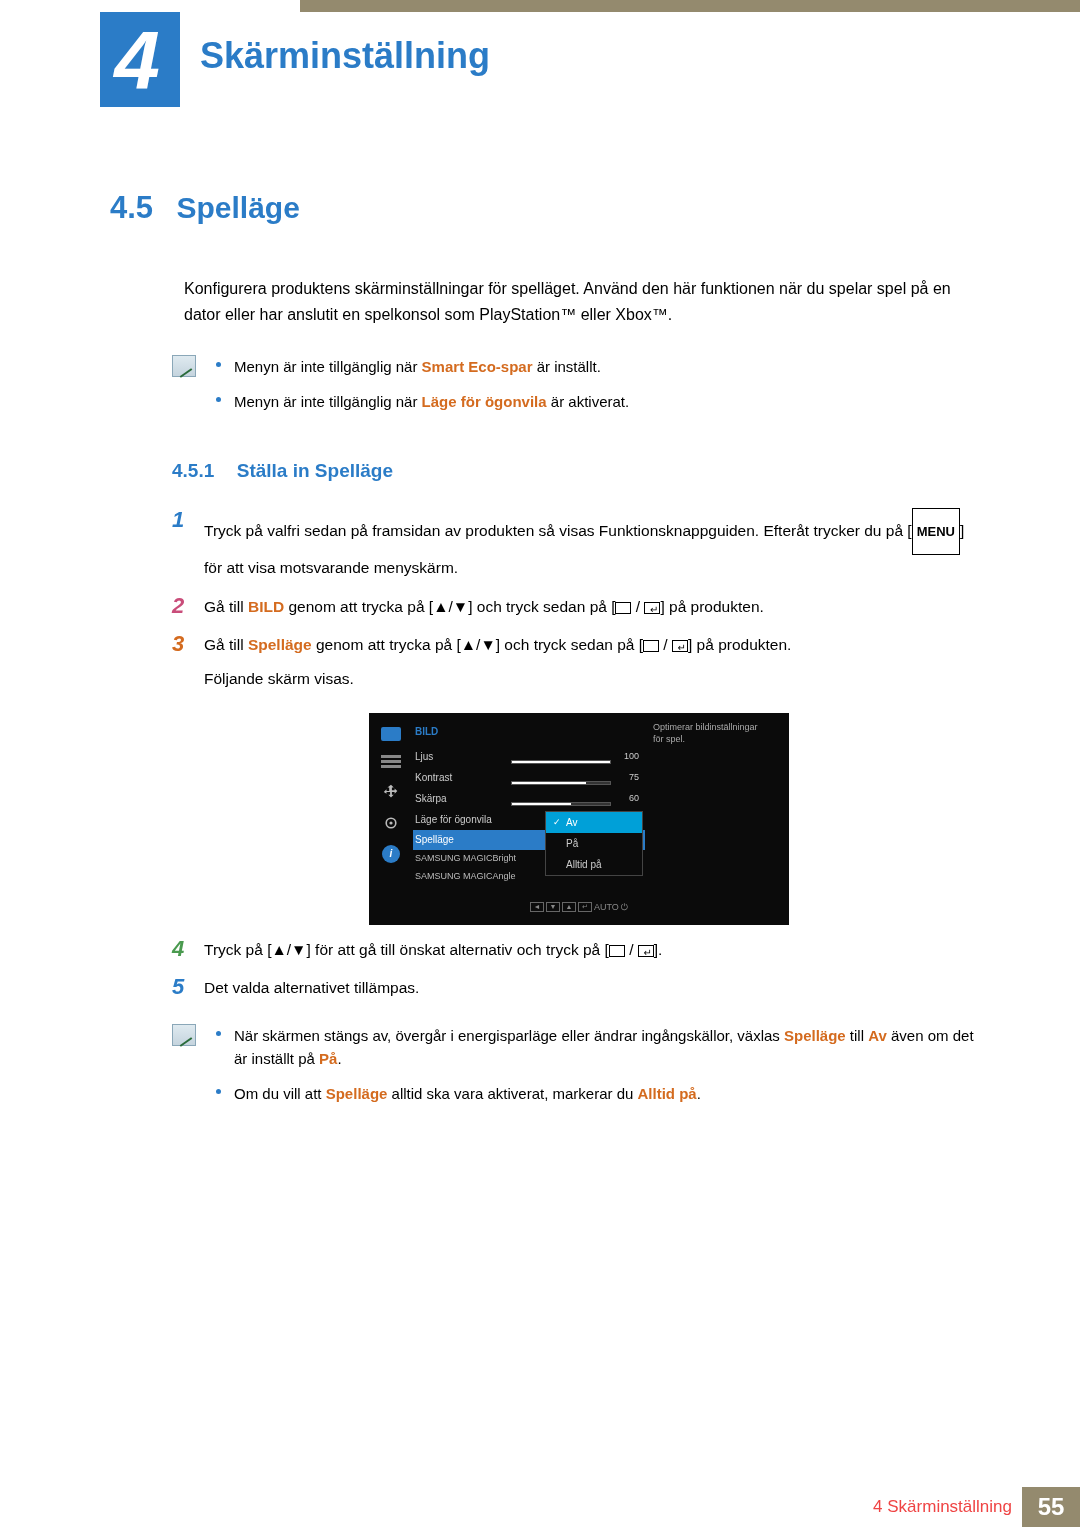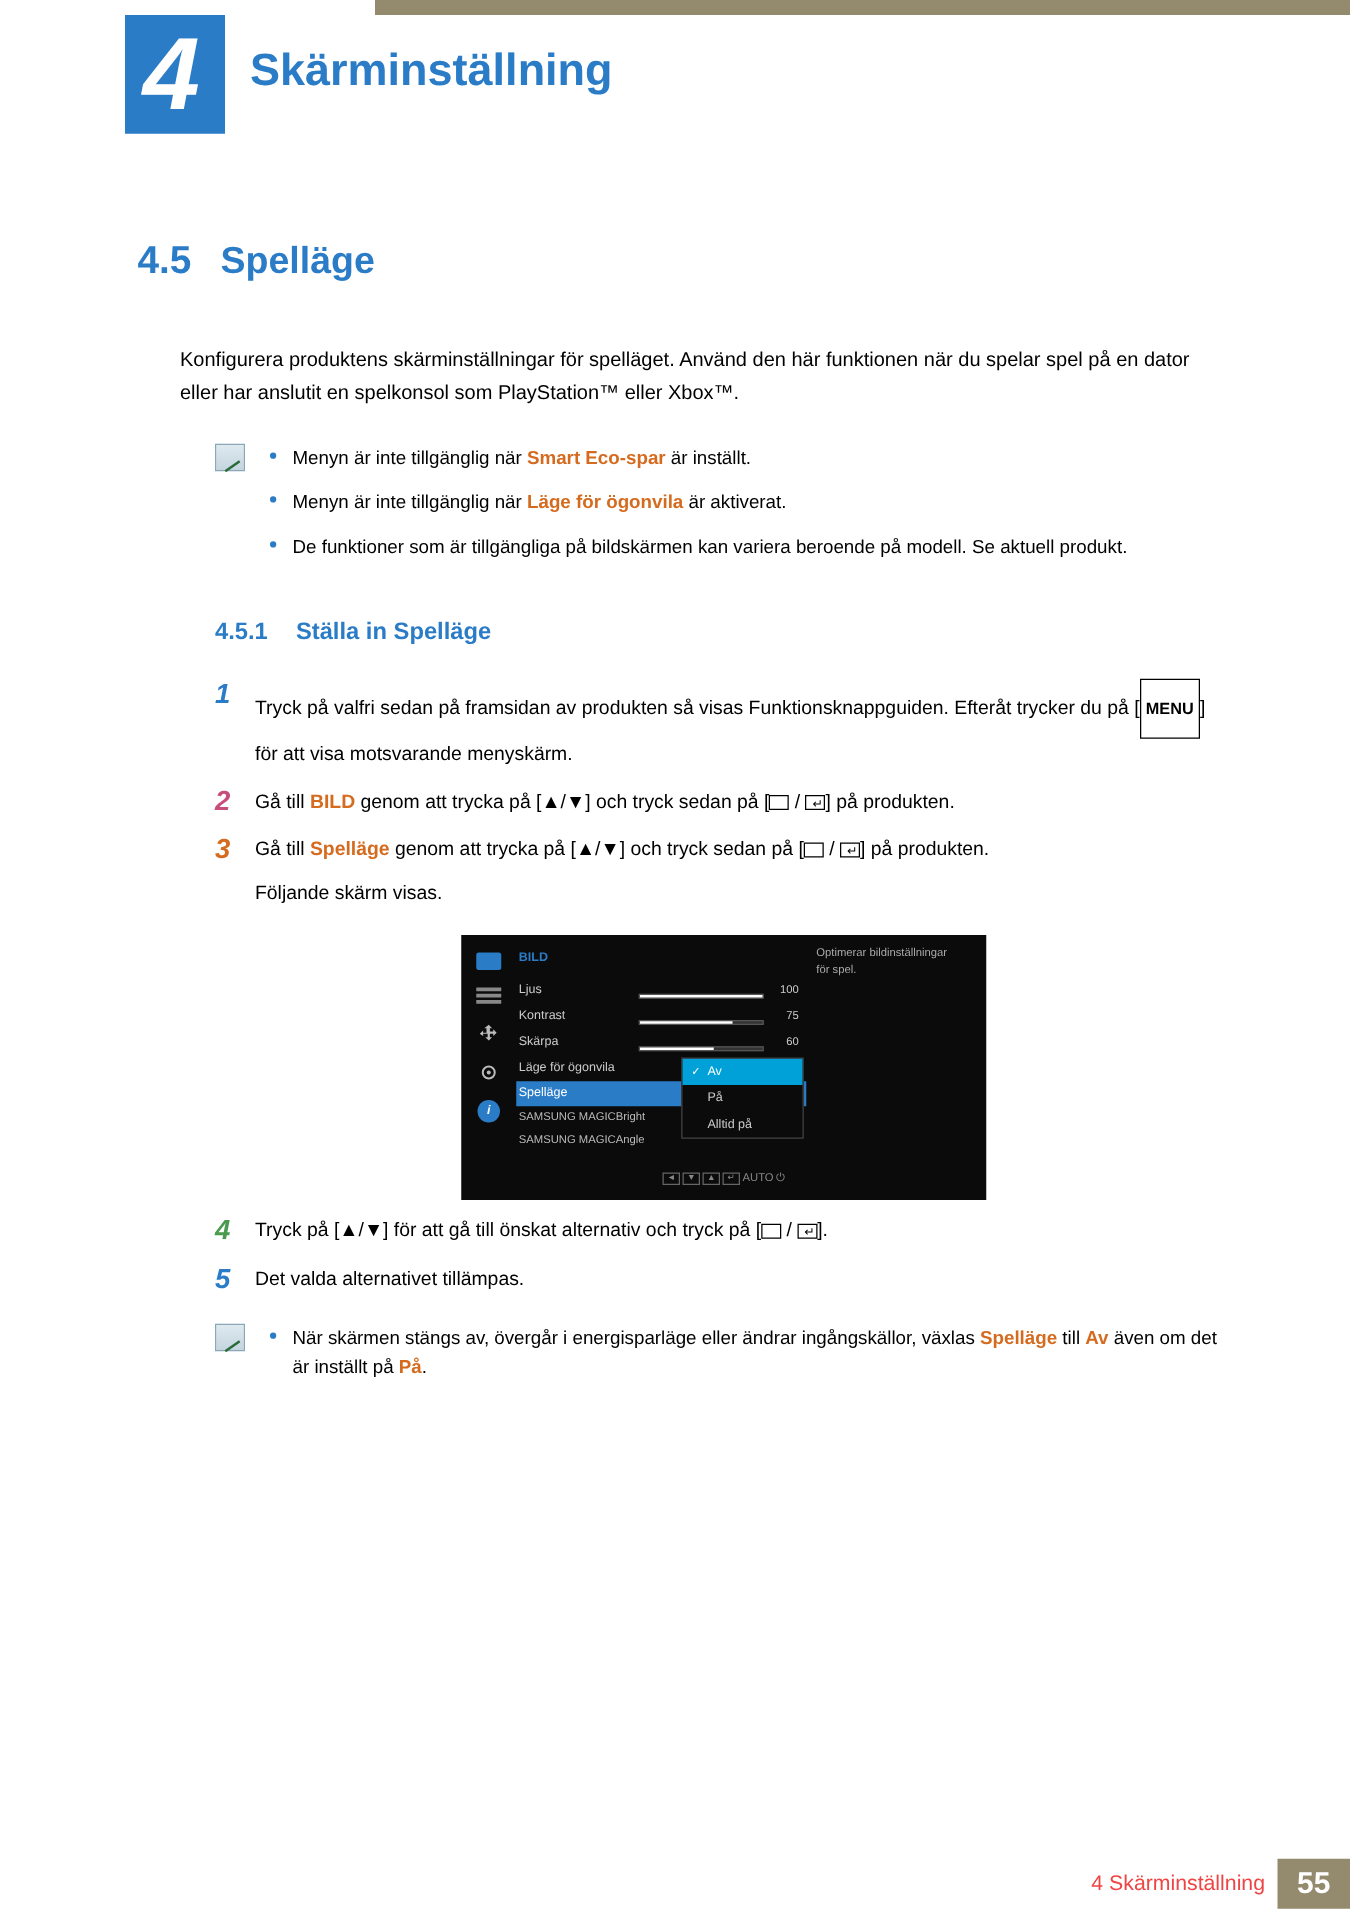--- a/index.html
+++ b/index.html
@@ -55,21 +55,21 @@
       display: inline-block;
       width: 62px;
     }
     .sec-title {
       color: #2b7cc7;
       font-size: 30px;
       font-weight: bold;
     }
     .intro {
       margin-top: 50px;
-      margin-left: 34px;
+      margin-left: 74px;
       font-size: 16px;
       line-height: 1.6;
       color: #000;
     }
     .note-block {
       margin-top: 28px;
       margin-left: 62px;
       display: flex;
       gap: 20px;
     }
@@ -289,23 +289,20 @@
   <p class="intro">Konfigurera produktens skärminställningar för spelläget. Använd den här funktionen när du spelar spel på en dator eller har anslutit en spelkonsol som PlayStation™ eller Xbox™.</p>
 
   <div class="note-block">
     <div class="pencil-icon"></div>
     <ul class="bullets">
       <li>
         <span>Menyn är inte tillgänglig när </span><span class="hl">Smart Eco-spar</span><span> är inställt.</span>
       </li>
       <li>
         <span>Menyn är inte tillgänglig när </span><span class="hl">Läge för ögonvila</span><span> är aktiverat.</span>
-      </li>
-      <li>
-        <span>De funktioner som är tillgängliga på bildskärmen kan variera beroende på modell. Se aktuell produkt.</span>
       </li>
     </ul>
   </div>
 
   <div class="subsec">
     <span class="subsec-num">4.5.1</span>
     <span class="subsec-title">Ställa in Spelläge</span>
 
     <ol class="steps">
       <li>
@@ -409,20 +406,23 @@
         <div class="step-body">Det valda alternativet tillämpas.</div>
       </li>
     </ol>
 
     <div class="note-block" style="margin-left:0; margin-top:22px">
       <div class="pencil-icon"></div>
       <ul class="bullets">
         <li>
           <span>När skärmen stängs av, övergår i energisparläge eller ändrar ingångskällor, växlas </span><span class="hl">Spelläge</span><span> till </span><span class="hl">Av</span><span> även om det är inställt på </span><span class="hl">På</span><span>.</span>
         </li>
+        <li>
+          <span>Om du vill att </span><span class="hl">Spelläge</span><span> alltid ska vara aktiverat, markerar du </span><span class="hl">Alltid på</span><span>.</span>
+        </li>
       </ul>
     </div>
 
   </div>
 </div>
 
 <div class="footer">
   <div class="footer-text">4 Skärminställning</div>
   <div class="footer-page">55</div>
 </div>

